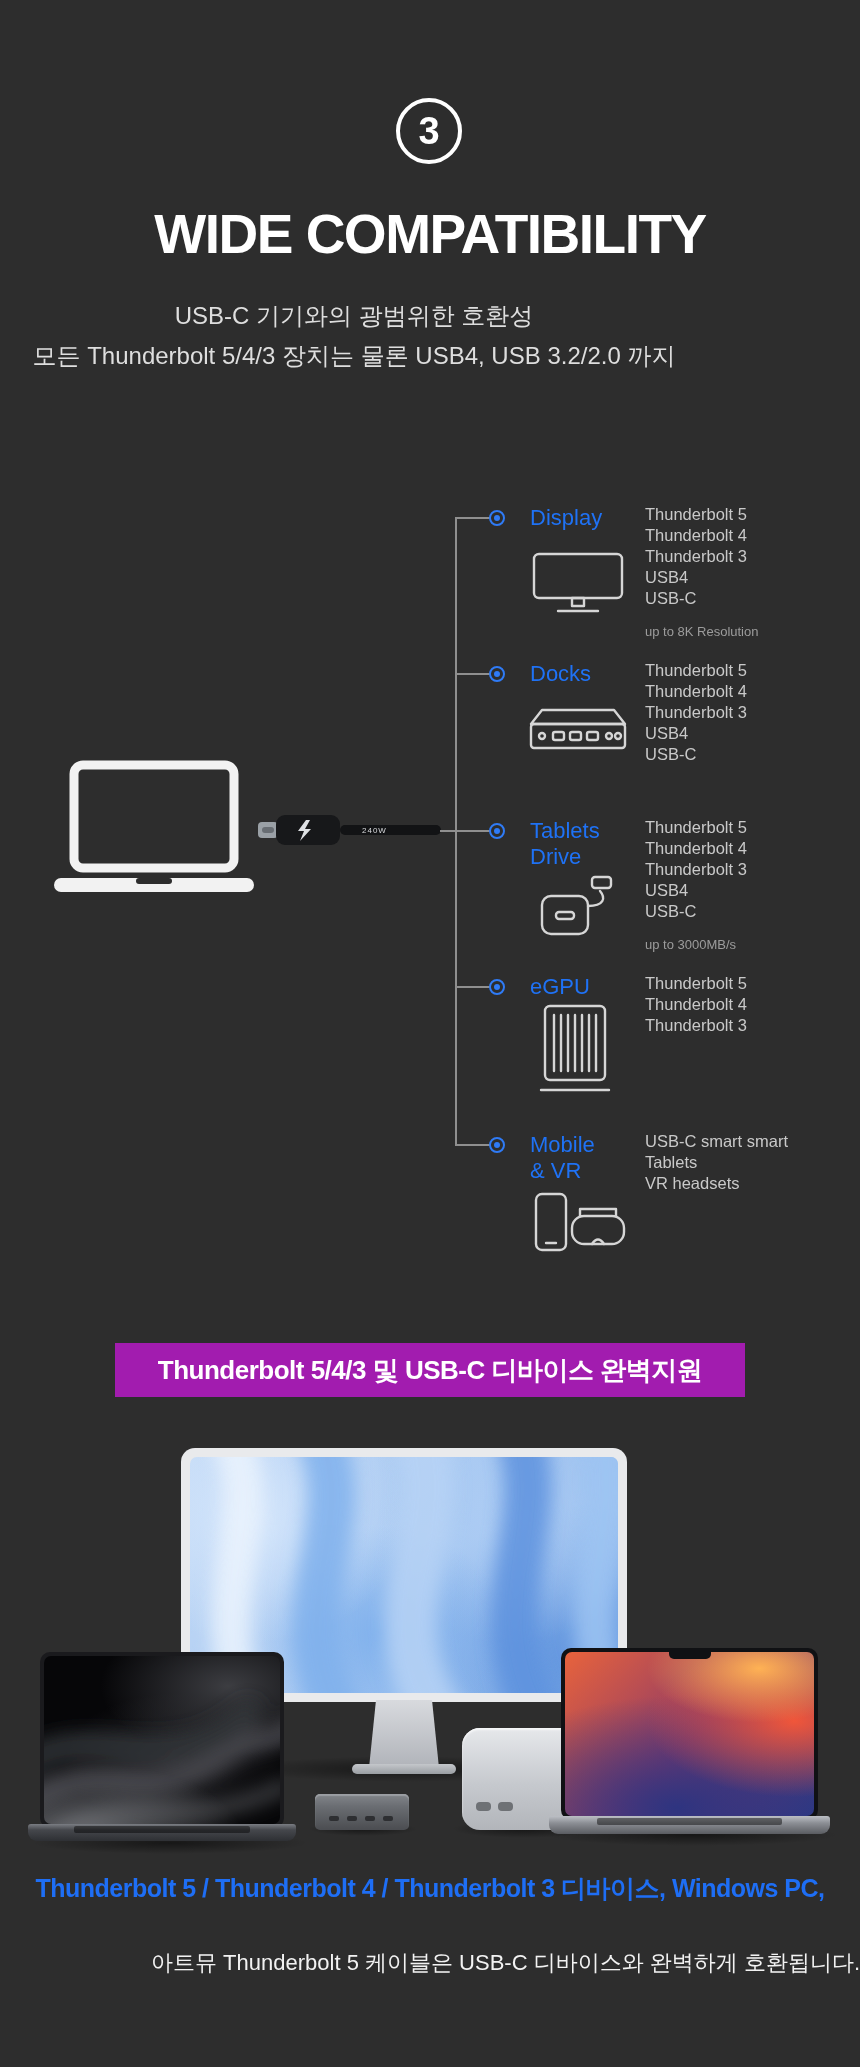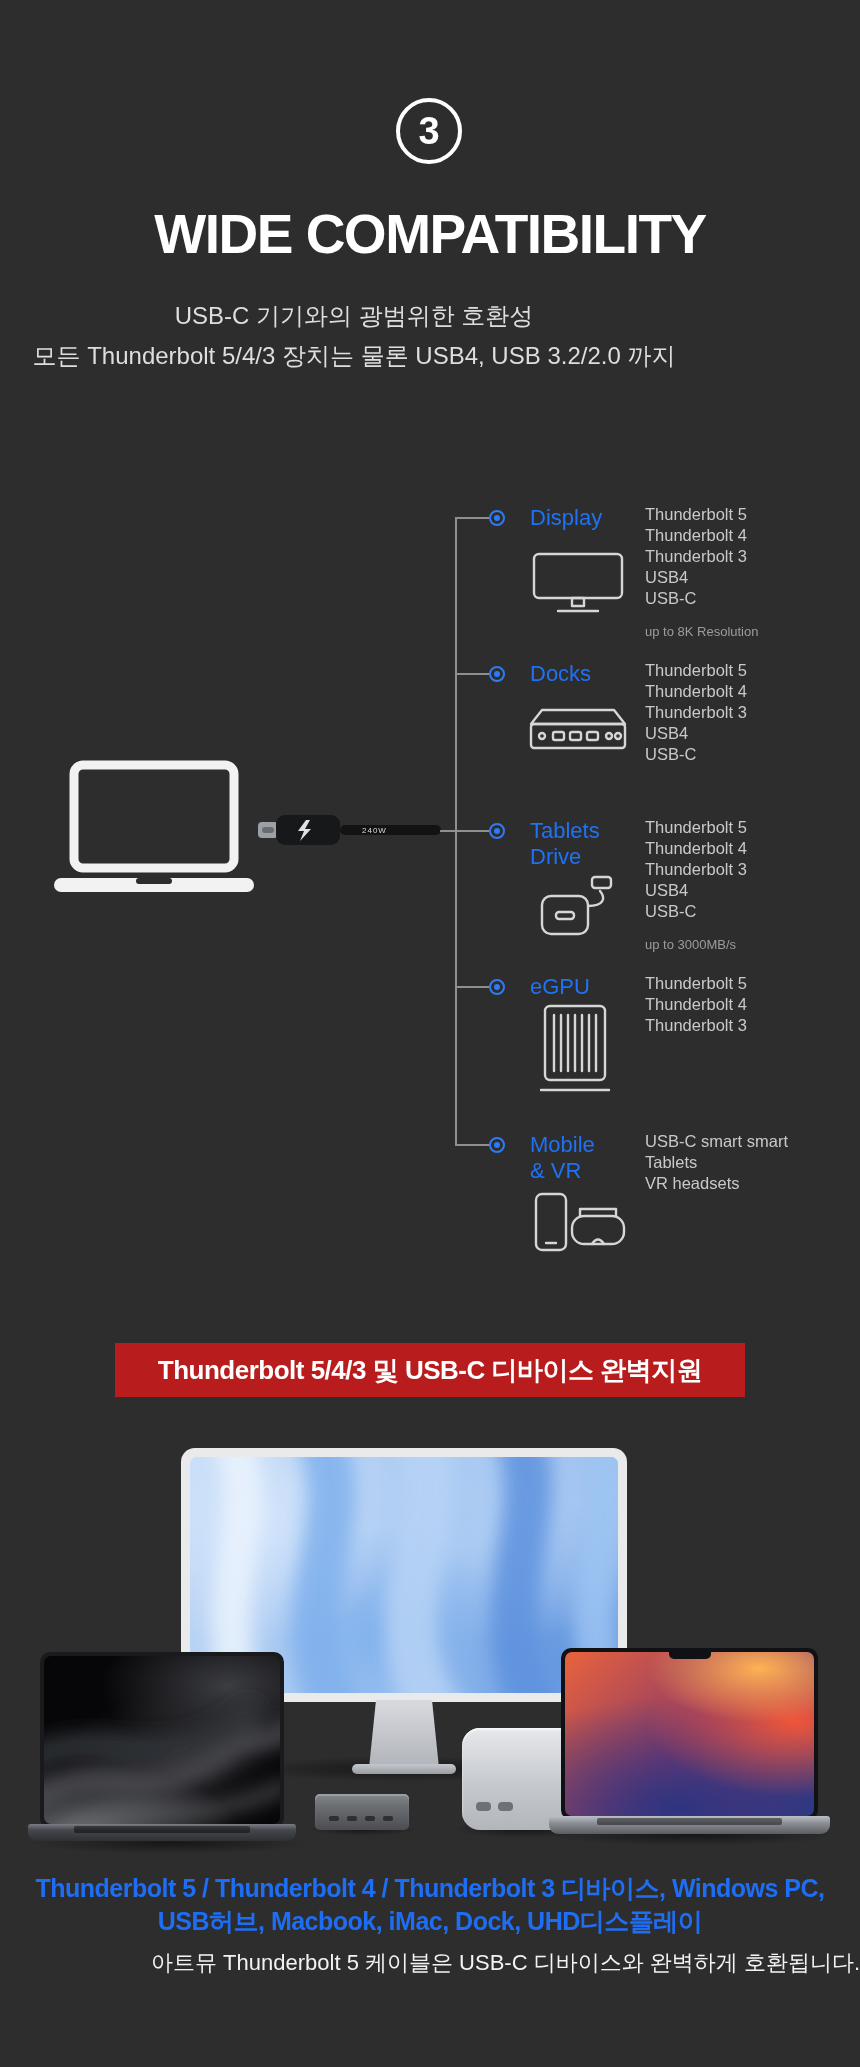--- a/index.html
+++ b/index.html
@@ -18,21 +18,21 @@
   .node{position:absolute;width:16px;height:16px;border:2px solid #2f7bf6;border-radius:50%;box-sizing:border-box;}
   .node::after{content:"";position:absolute;inset:3px;background:#2f7bf6;border-radius:50%;}
   .branch-label{position:absolute;color:#1f72f5;font-size:22px;font-weight:normal;line-height:26px;white-space:pre-line;width:120px;}
   .specs{position:absolute;color:#c9c9c9;font-size:16.5px;line-height:21px;width:200px;}
   .spec-note{font-size:13px;color:#9c9c9c;margin-top:12px;}
   .icon-svg{position:absolute;}
   .icon-svg path,.icon-svg rect,.icon-svg line,.icon-svg circle{stroke:#d6d6d6;fill:none;stroke-width:2.4;stroke-linecap:round;stroke-linejoin:round;}
   .cable-label{position:absolute;left:362px;top:824.5px;width:80px;color:#d8dadd;font-size:8px;letter-spacing:1px;line-height:11px;}
 
   
-  .banner{left:115px;top:1343px;width:630px;height:54px;background:#b91c1c;color:#ffffff;font-size:26px;font-weight:bold;
+  .banner{left:115px;top:1343px;width:630px;height:54px;background:#a21caf;color:#ffffff;font-size:26px;font-weight:bold;
           display:flex;align-items:center;justify-content:center;letter-spacing:-0.5px;}
 
   
   .shadow{position:absolute;background:radial-gradient(ellipse at center, rgba(0,0,0,.5), rgba(0,0,0,0) 70%);}
   .disp-frame{left:181px;top:1448px;width:446px;height:254px;background:#e9eaec;border-radius:14px;box-sizing:border-box;padding:9px;}
   .disp-screen{width:100%;height:100%;border-radius:7px;overflow:hidden;position:relative;
      background:
        radial-gradient(ellipse 60% 90% at 15% 25%, #d3e5fb, rgba(211,229,251,0) 60%),
        radial-gradient(ellipse 50% 80% at 45% 75%, #7fb0ec, rgba(127,176,236,0) 58%),
        radial-gradient(ellipse 55% 90% at 75% 25%, #aecdf4, rgba(174,205,244,0) 60%),
@@ -274,17 +274,16 @@
         <div style="position:absolute;left:50%;top:0;transform:translateX(-50%);width:42px;height:7px;background:#101114;border-radius:0 0 5px 5px;"></div>
       </div>
     </div>
     <div class="mb-deck" style="left:549px;top:1816px;width:281px;height:18px;background:linear-gradient(180deg,#bcbfc5 0%,#8b8e94 40%,#5a5c61 100%);">
       <div class="kb"></div>
     </div>
   </div>
 
   <div class="abs footer-blue">
     <div>Thunderbolt 5 / Thunderbolt 4 / Thunderbolt 3 디바이스, Windows PC,</div>
-    <div>USB허브, Macbook, iMac, Dock, UHD디스플레이</div>
   </div>
   <div class="abs footer-white">아트뮤 Thunderbolt 5 케이블은 USB-C 디바이스와 완벽하게 호환됩니다.</div>
 
 </div>
 
 </body></html>

